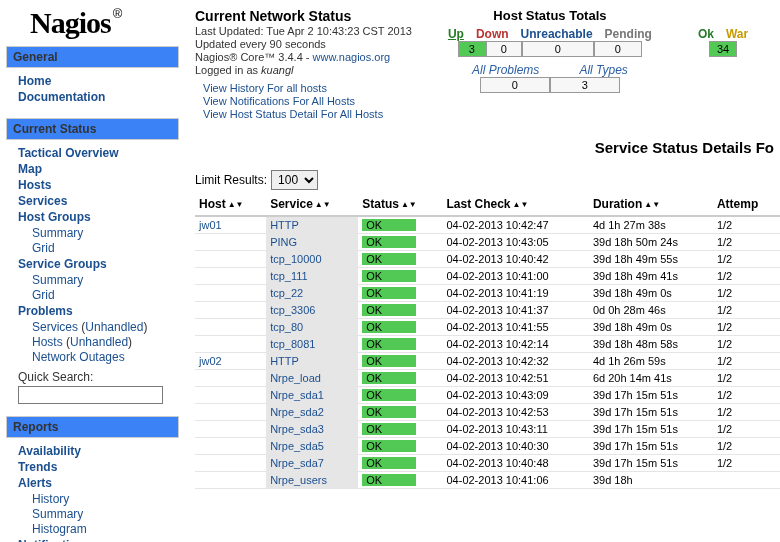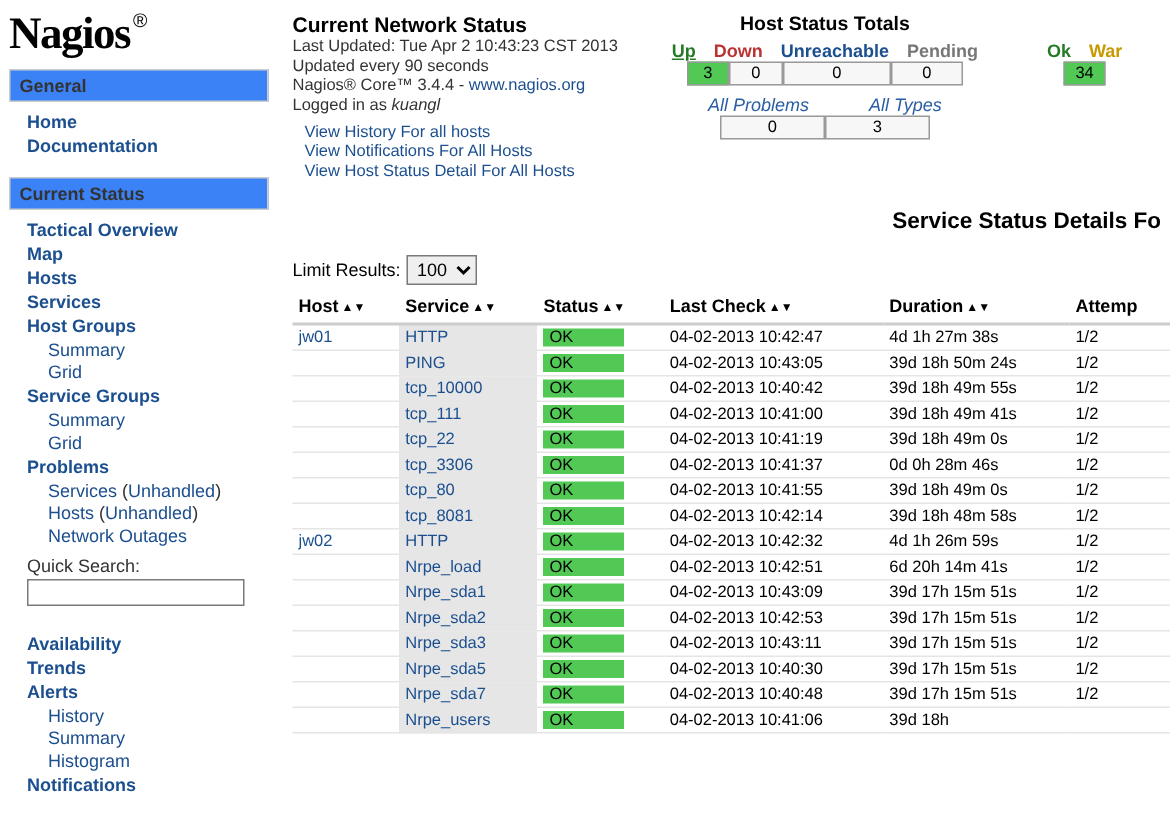--- a/index.html
+++ b/index.html
@@ -3,21 +3,21 @@
   <meta charset="utf-8">
   <style>
     * { box-sizing: border-box; margin: 0; padding: 0; }
     body { font-family: Arial, Helvetica, sans-serif; font-size: 11px; color: #000; background: #fff; width: 780px; overflow: hidden; }
     a { color: #1b4f8f; text-decoration: none; }
 
     .layout { display: flex; }
     .sidebar { width: 185px; padding: 6px 6px 0 6px; }
     .main { flex: 1; padding: 8px 0 0 10px; }
 
-    .logo { display: flex; align-items: flex-start; margin-bottom: 6px; }
+    .logo { display: flex; align-items: flex-start; margin-bottom: 6px; margin-left: 24px; }
     .logo-text { font-family: Georgia, "Times New Roman", serif; font-weight: bold; font-size: 30px; letter-spacing: -1px; }
     .logo-reg { font-size: 13px; vertical-align: super; margin-left: 2px; font-weight: normal;}
 
     .nav-section { margin-bottom: 6px; }
     .nav-header { background: #3b82f6; border: 1px solid #ccc; padding: 3px 6px; font-weight: bold; font-size: 12px; color: #333; }
     .nav-body { padding: 4px 2px 6px 12px; }
     .nav-item { font-weight: bold; font-size: 12px; color: #1b4f8f; margin: 2px 0; cursor: pointer; }
     .nav-sub { font-weight: normal; font-size: 12px; color: #1b4f8f; margin: 1px 0 1px 14px; cursor: pointer; }
     .nav-sub .plain { color: #333; }
     .quick-search-label { font-size: 12px; color: #333; margin-top: 6px; }
@@ -82,20 +82,21 @@
           <div class="nav-body">
             <div class="nav-item">Home</div>
             <div class="nav-item">Documentation</div>
           </div>
         </div>
         <div class="nav-section">
           <div class="nav-header">Current Status</div>
           <div class="nav-body"><div class="nav-item">Tactical Overview</div><div class="nav-item">Map</div><div class="nav-item">Hosts</div><div class="nav-item">Services</div><div class="nav-item">Host Groups</div><div class="nav-sub">Summary</div><div class="nav-sub">Grid</div><div class="nav-item">Service Groups</div><div class="nav-sub">Summary</div><div class="nav-sub">Grid</div><div class="nav-item">Problems</div><div class="nav-sub"><span>Services</span><span class="plain"> (</span><span>Unhandled</span><span class="plain">)</span></div><div class="nav-sub"><span>Hosts</span><span class="plain"> (</span><span>Unhandled</span><span class="plain">)</span></div><div class="nav-sub">Network Outages</div><div class="quick-search-label">Quick Search:</div><input class="quick-search-input" type="text" style=""></div>
         </div>
         <div class="nav-section">
+          <div class="nav-header">Reports</div>
           <div class="nav-body">
             <div class="nav-item">Availability</div>
             <div class="nav-item">Trends</div>
             <div class="nav-item">Alerts</div>
             <div class="nav-sub">History</div>
             <div class="nav-sub">Summary</div>
             <div class="nav-sub">Histogram</div>
             <div class="nav-item">Notifications</div>
           </div>
         </div>

